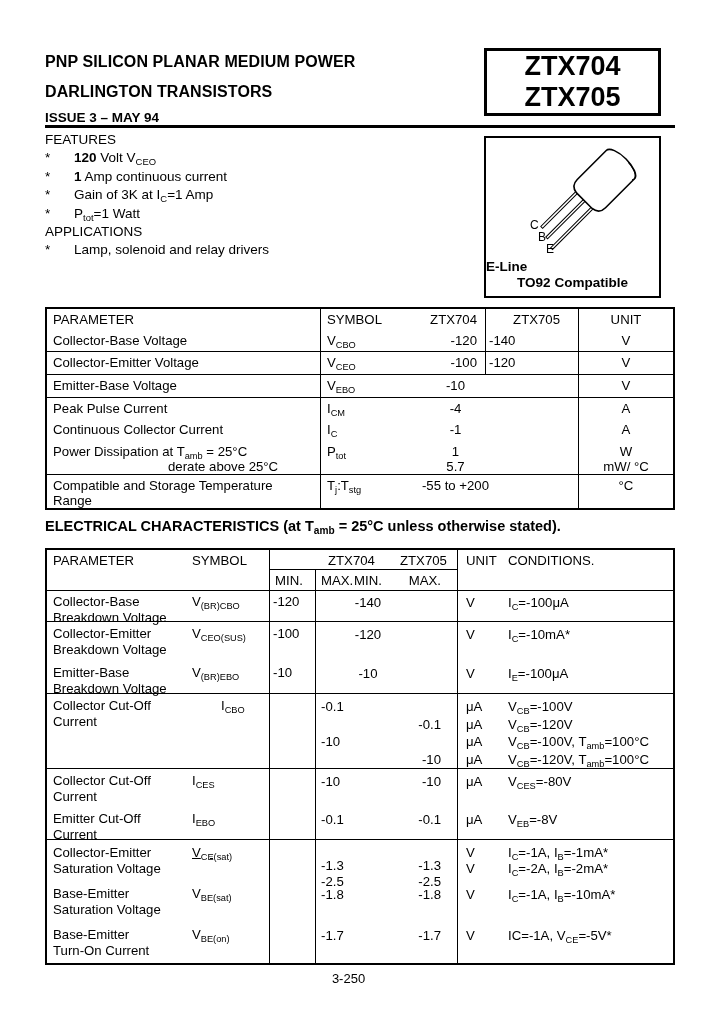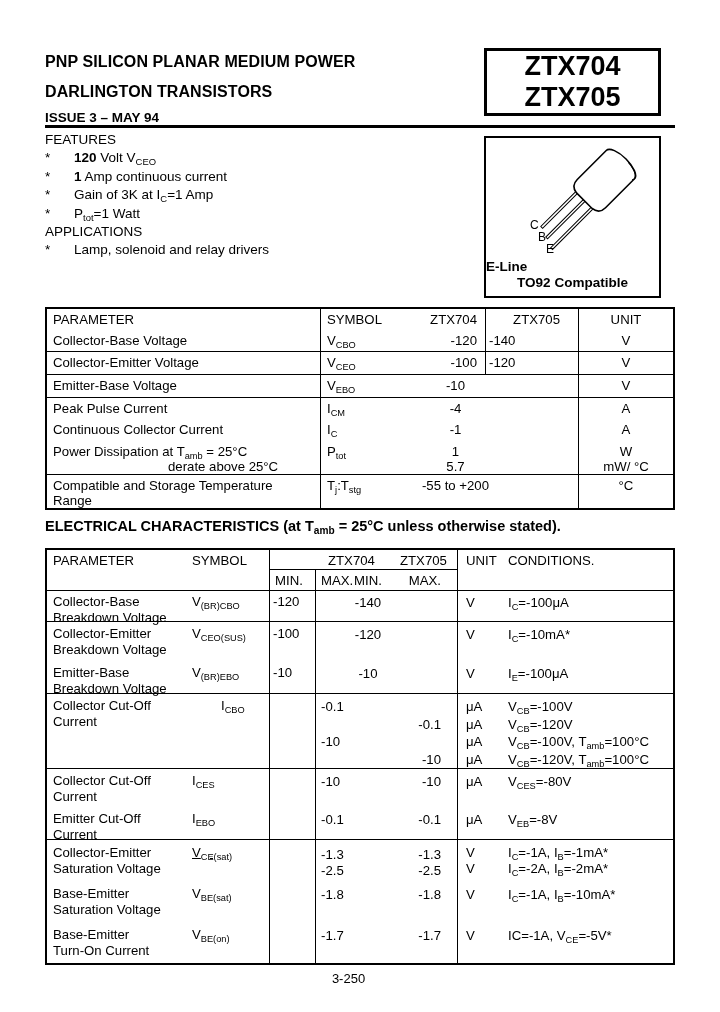--- a/index.html
+++ b/index.html
@@ -351,21 +351,21 @@
           <span>V<sub>EB</sub>=-8V</span>
         </div>
     </div>
 
     <div class="c bt lh15 pt5">
       <div>Collector-Emitter</div>
       <div>Saturation Voltage</div>
       <span class="abs" style="left:145px; top:5px;text-decoration:underline;">V<sub>CE(sat)</sub></span>
     </div>
     <div class="c bl bt"></div>
-    <div class="c bl bt" style="padding:7px 0 0 0; line-height:15.5px;">
+    <div class="c bl bt" style="padding:18px 0 0 0; line-height:15.5px;">
       <div class="triple" style="padding-top:0; line-height:15.5px;">
           <span class="t1">-1.3</span>
           <span class="t2"></span>
           <span class="t3">-1.3</span>
         </div>
       <div class="triple" style="padding-top:0; line-height:15.5px;">
           <span class="t1">-2.5</span>
           <span class="t2"></span>
           <span class="t3">-2.5</span>
         </div>

